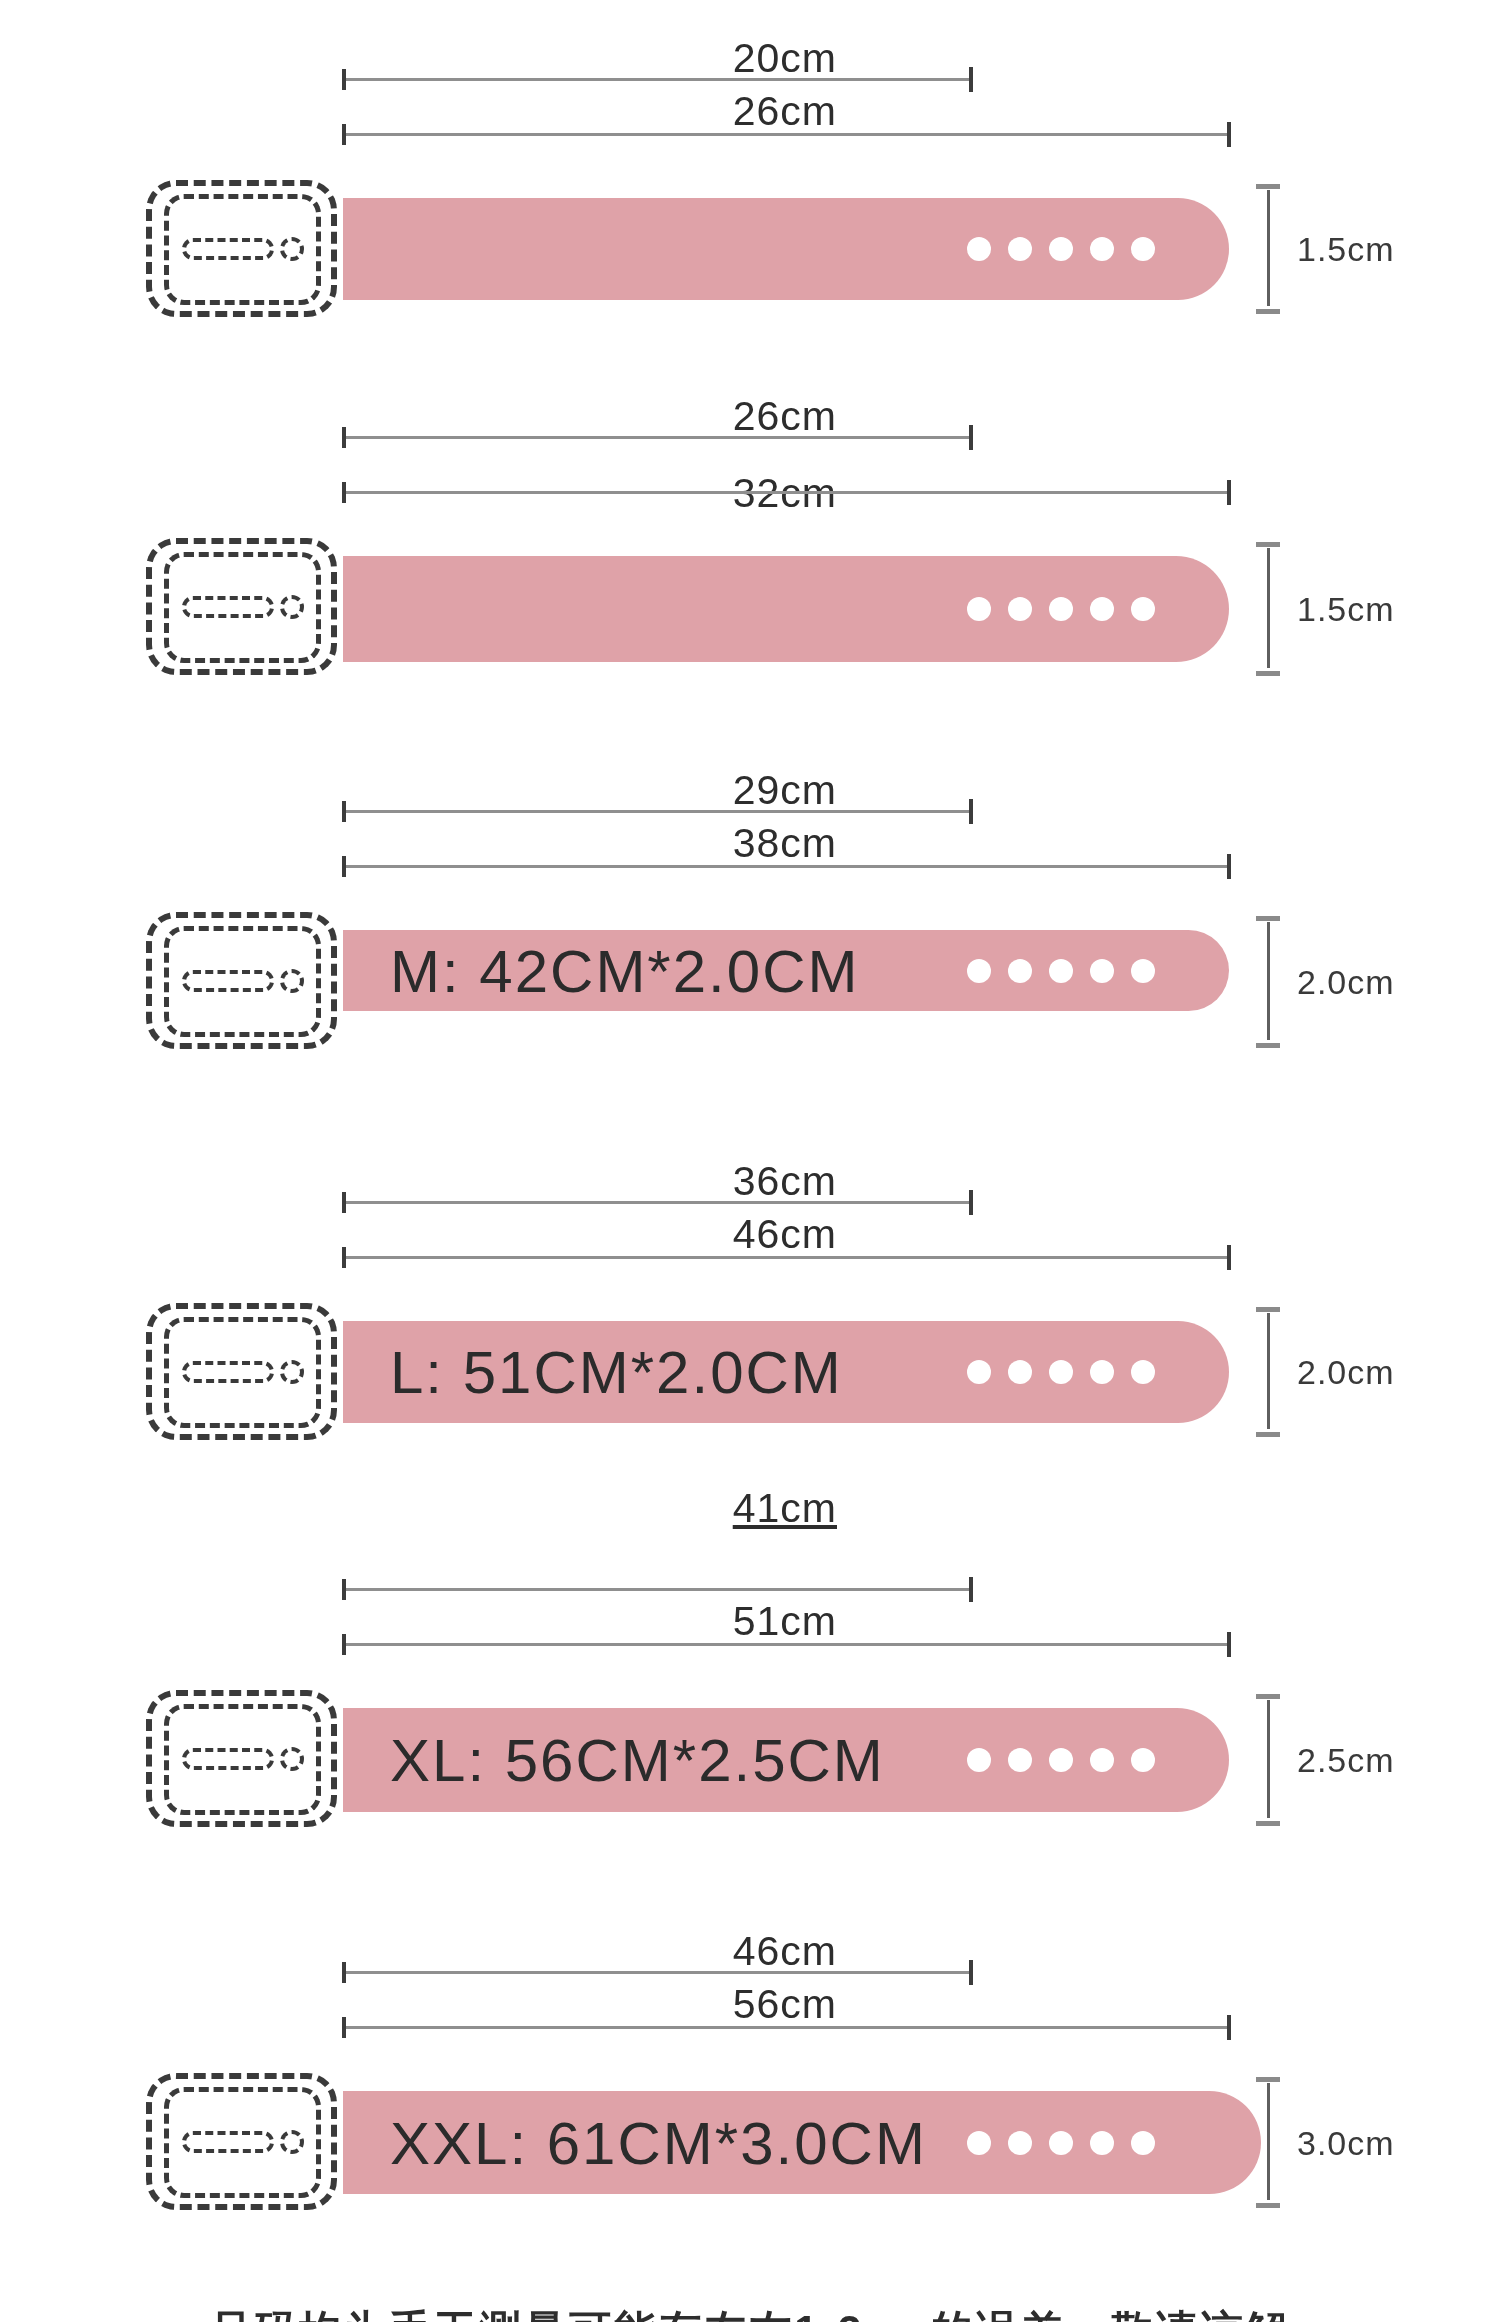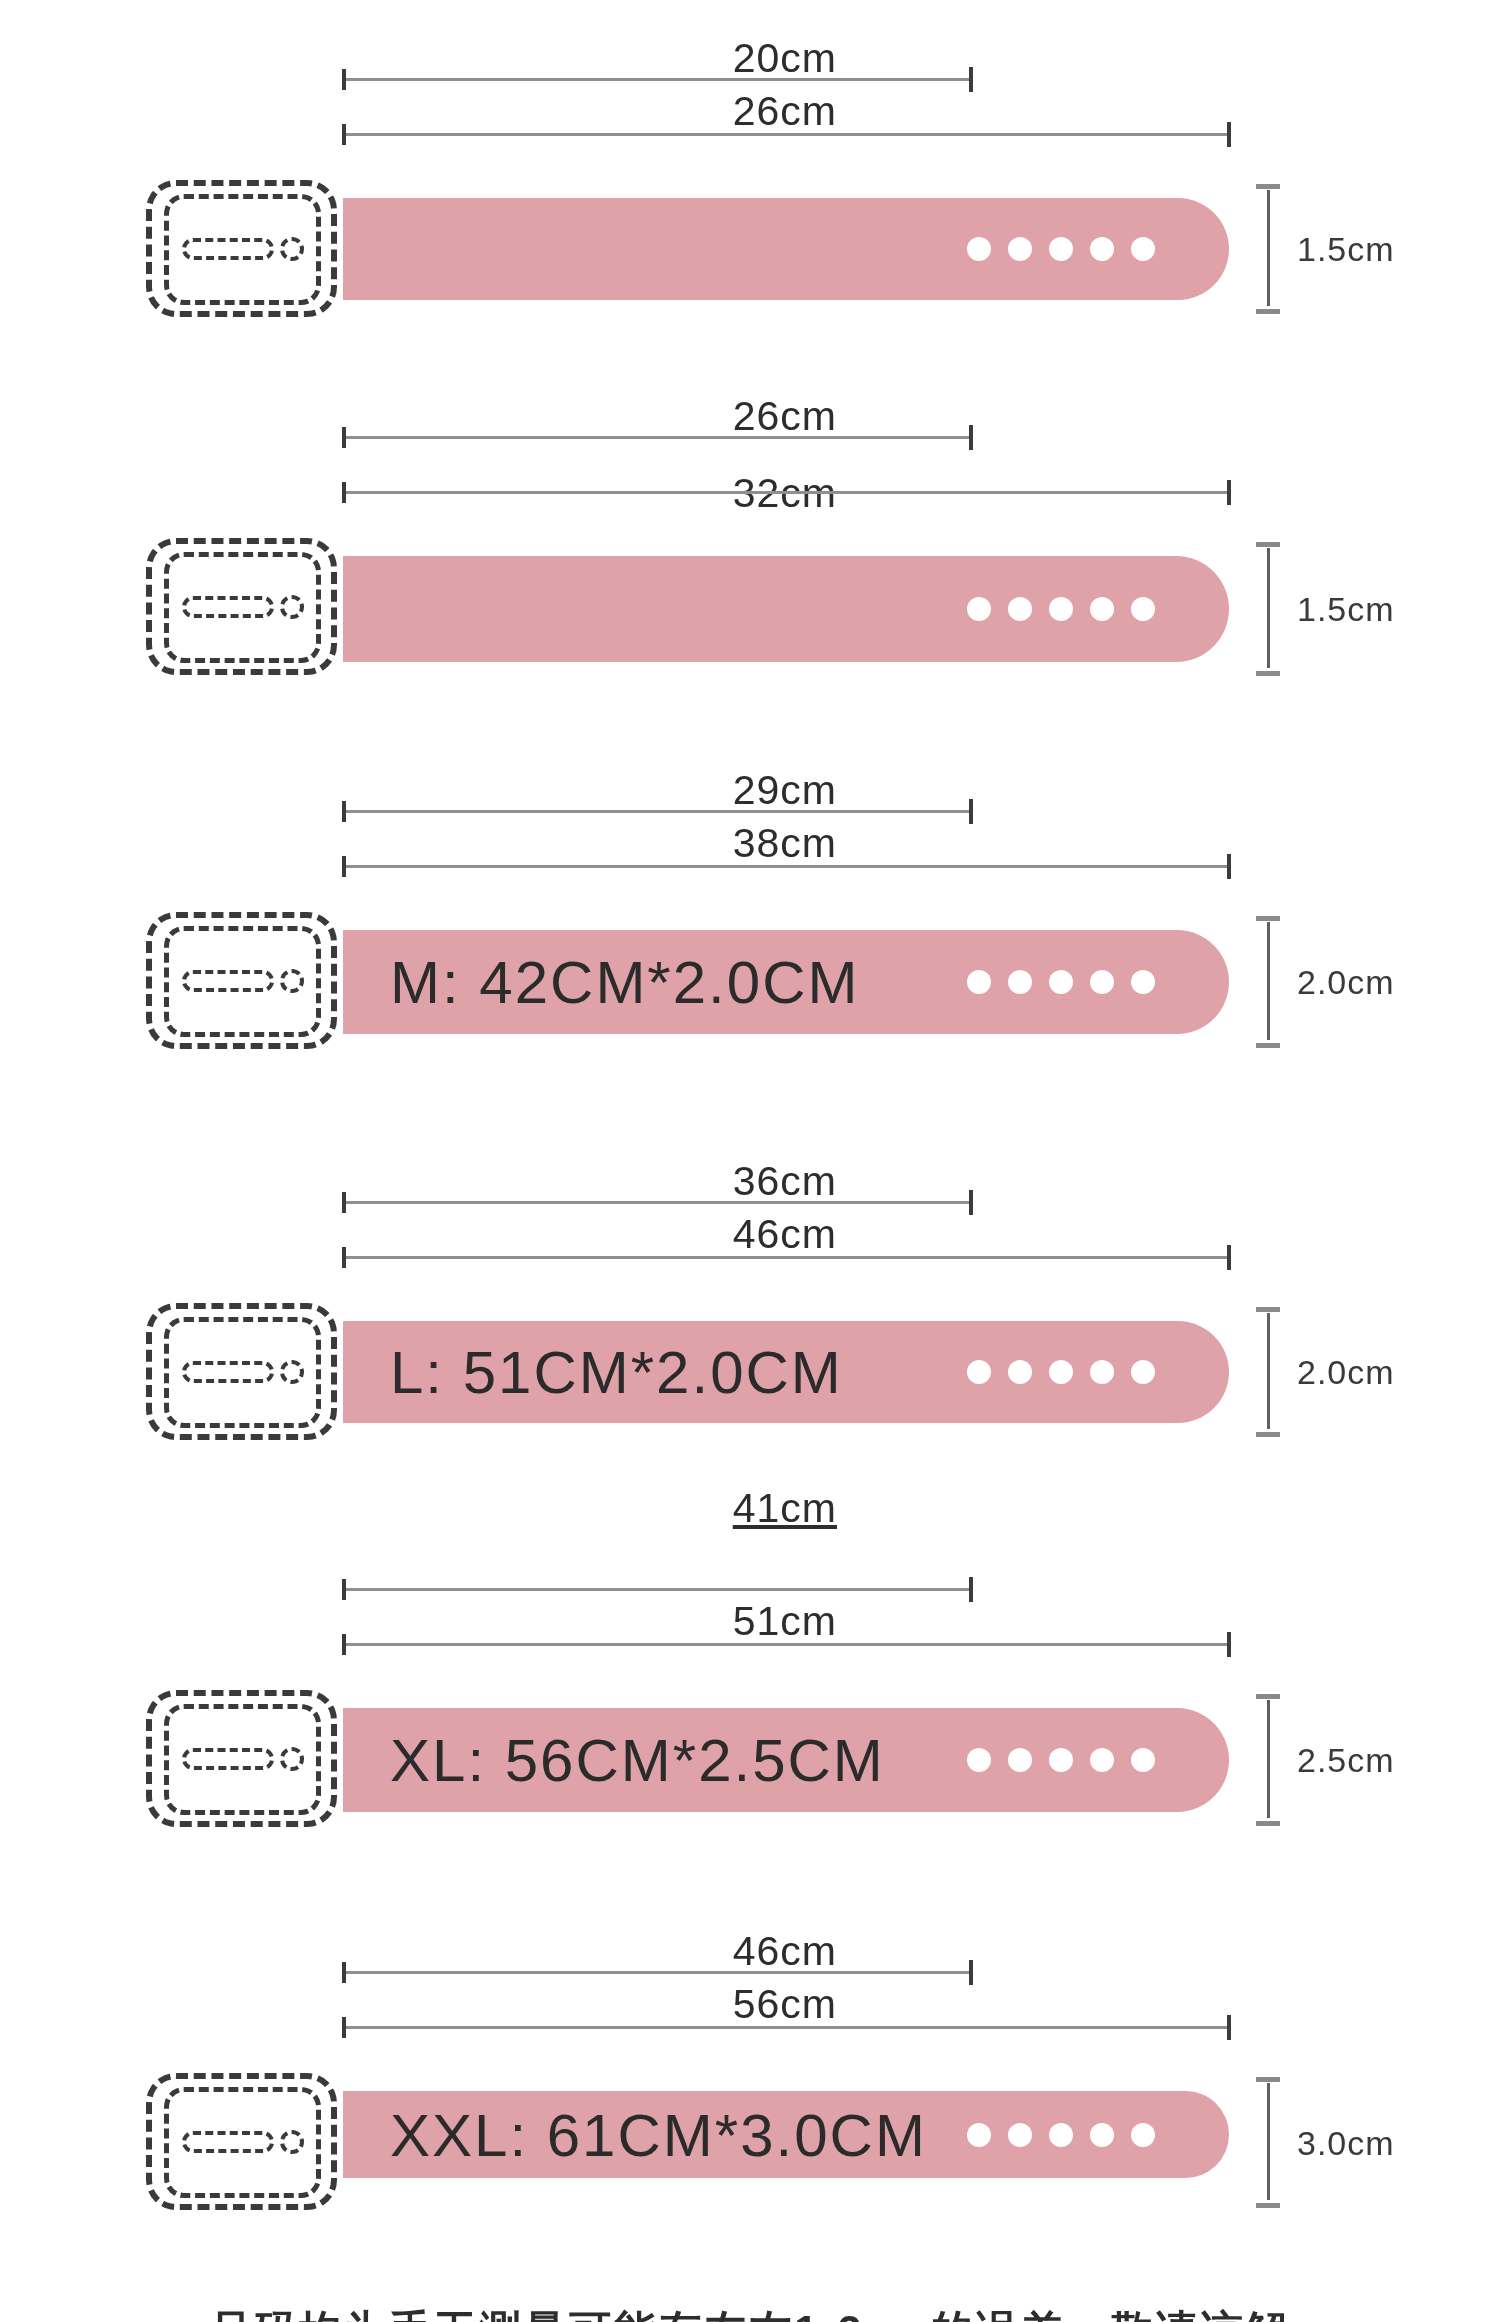--- a/index.html
+++ b/index.html
@@ -134,21 +134,21 @@
     <span class="meas-label total" style="top: 823px;">38cm</span>
     <div class="hline total" style="top: 865px;">
       <i class="tick t-left"></i>
       <i class="tick t-right"></i>
     </div>
     <div class="buckle-outer" style="top: 912px;">
       <div class="buckle-inner"></div>
       <div class="buckle-slot"></div>
       <div class="buckle-circle"></div>
     </div>
-    <div class="strap" style="top: 930px; height: 104px; border-radius: 0px 52px 52px 0px; text-align: center;">
+    <div class="strap" style="top: 930px; height: 81px; border-radius: 0px 52px 52px 0px; text-align: center;">
       <span class="strap-text">M: 42CM*2.0CM</span>
     <div class="hole" style="left: 624px;"></div>
           <div class="hole" style="left: 665px;"></div>
           <div class="hole" style="left: 706px;"></div>
           <div class="hole" style="left: 747px;"></div>
           <div class="hole" style="left: 788px;"></div>
         </div>
     <div class="vcap cap-top" style="top: 916px;"></div>
     <div class="vline" style="top: 922px; height: 118px;"></div>
     <div class="vcap cap-bottom" style="top: 1043px;"></div>
@@ -221,21 +221,21 @@
     <span class="meas-label total" style="top: 1984px;">56cm</span>
     <div class="hline total" style="top: 2026px;">
       <i class="tick t-left"></i>
       <i class="tick t-right"></i>
     </div>
     <div class="buckle-outer" style="top: 2073px;">
       <div class="buckle-inner"></div>
       <div class="buckle-slot"></div>
       <div class="buckle-circle"></div>
     </div>
-    <div class="strap" style="top: 2091px; height: 87px; border-radius: 0px 51.5px 51.5px 0px;">
+    <div class="strap" style="top: 2091px; height: 103px; border-radius: 0px 51.5px 51.5px 0px; padding-left: 32px;">
       <span class="strap-text">XXL: 61CM*3.0CM</span>
     <div class="hole" style="left: 624px;"></div>
           <div class="hole" style="left: 665px;"></div>
           <div class="hole" style="left: 706px;"></div>
           <div class="hole" style="left: 747px;"></div>
           <div class="hole" style="left: 788px;"></div>
         </div>
     <div class="vcap cap-top" style="top: 2077px;"></div>
     <div class="vline" style="top: 2083px; height: 117px;"></div>
     <div class="vcap cap-bottom" style="top: 2203px;"></div>

